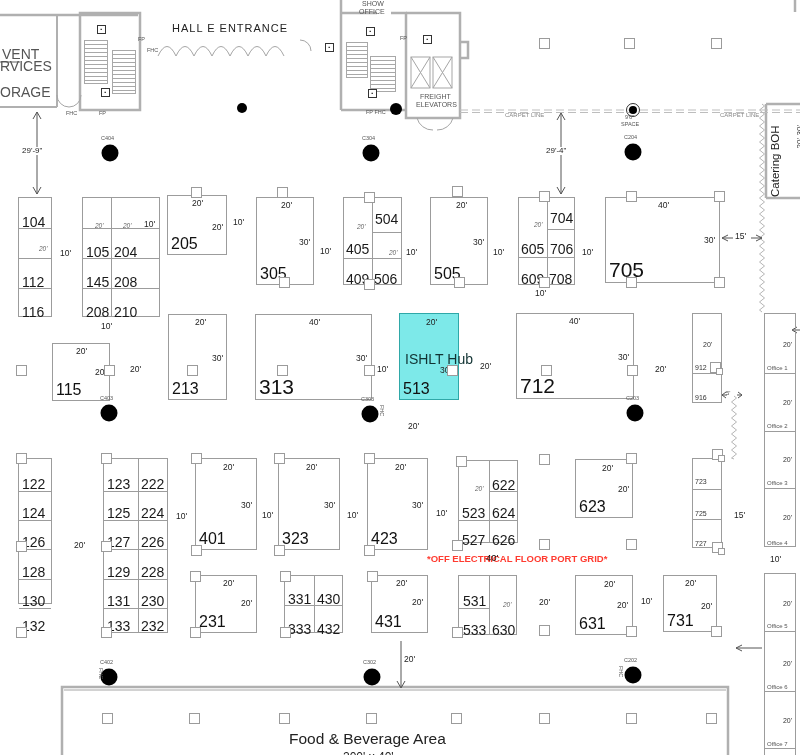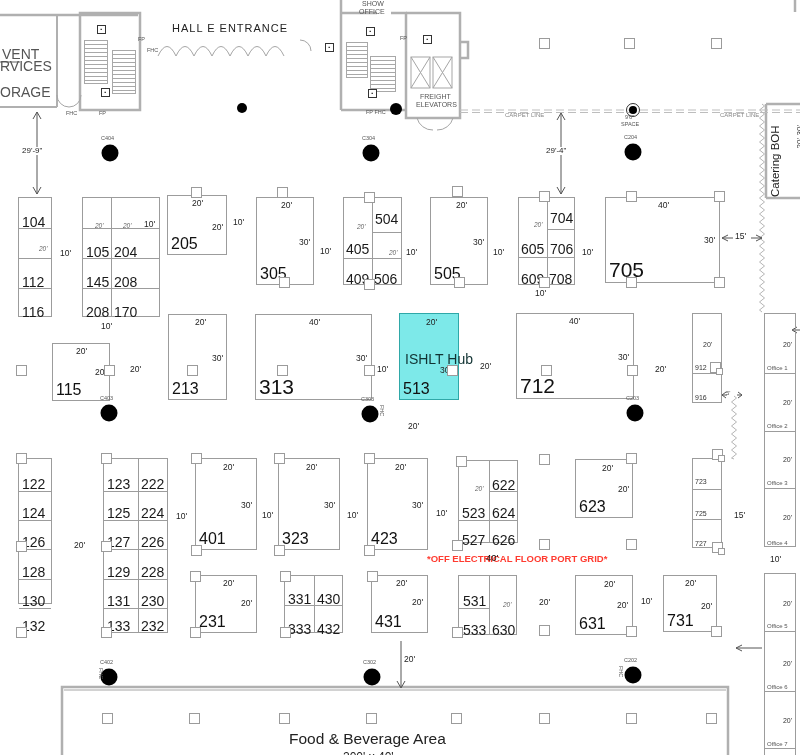--- a/index.html
+++ b/index.html
@@ -186,21 +186,21 @@
   <div class="hl" style="top:30px"></div>
       <div class="hl" style="top:60px"></div>
       <div class="hl" style="top:90px"></div>
   <span class="i" style="left:12px;top:25px">20'</span>
   <span class="i" style="left:40px;top:25px">20'</span>
   <span class="n10" style="left:3px;top:47px">105</span>
   <span class="n10" style="left:31px;top:47px">204</span>
   <span class="n10" style="left:3px;top:77px">145</span>
   <span class="n10" style="left:31px;top:77px">208</span>
   <span class="n10" style="left:3px;top:107px">208</span>
-  <span class="n10" style="left:31px;top:107px">170</span>
+  <span class="n10" style="left:31px;top:107px">210</span>
 </div>
 <div class="bx" style="left:167px;top:195px;width:60px;height:60px">
   <span class="lb" style="left:24px;top:3px">20'</span>
   <span class="lb" style="right:3px;top:27px">20'</span>
   <span class="num16">205</span>
 </div>
 <div class="bx" style="left:256px;top:197px;width:58px;height:88px">
   <span class="lb" style="left:24px;top:3px">20'</span>
   <span class="lb" style="right:3px;top:40px">30'</span>
   <span class="num16">305</span>

